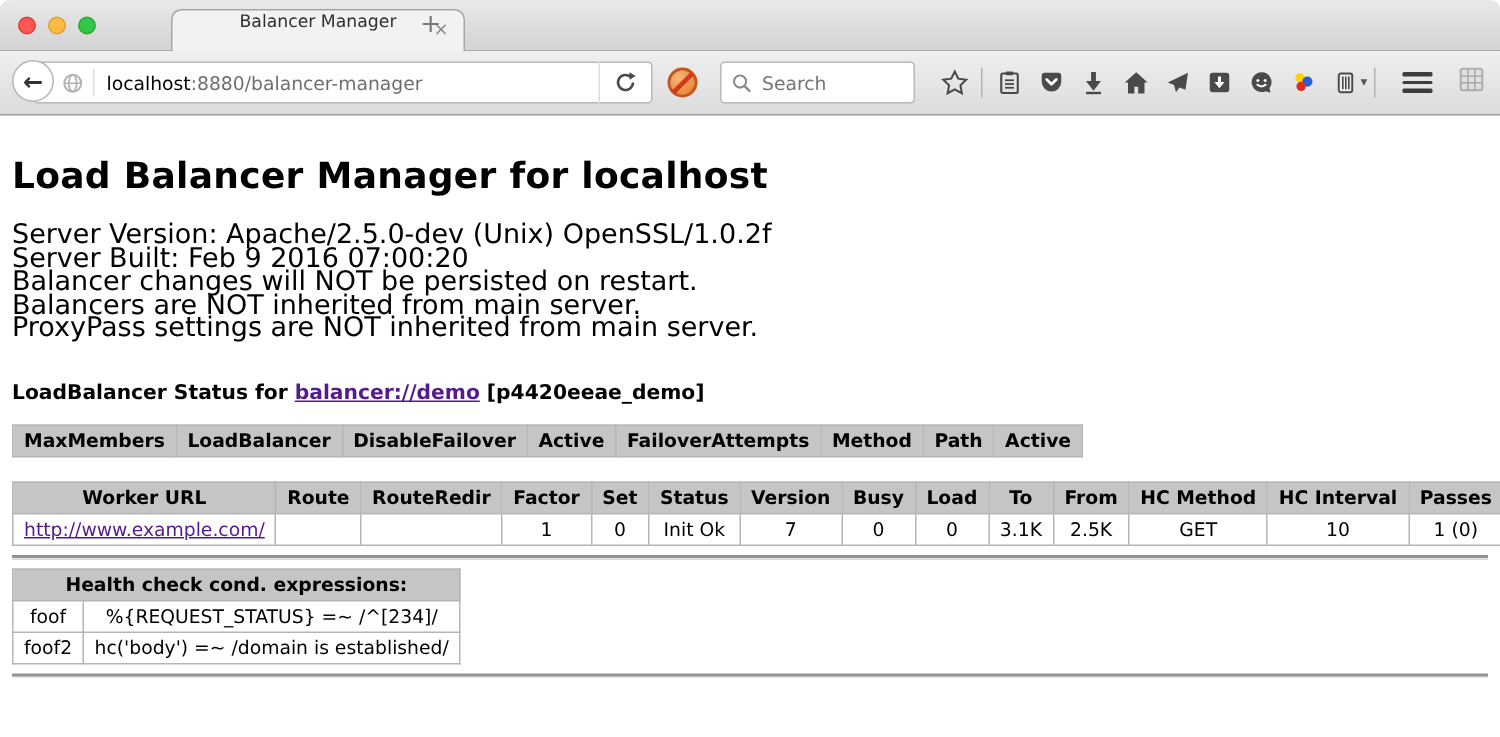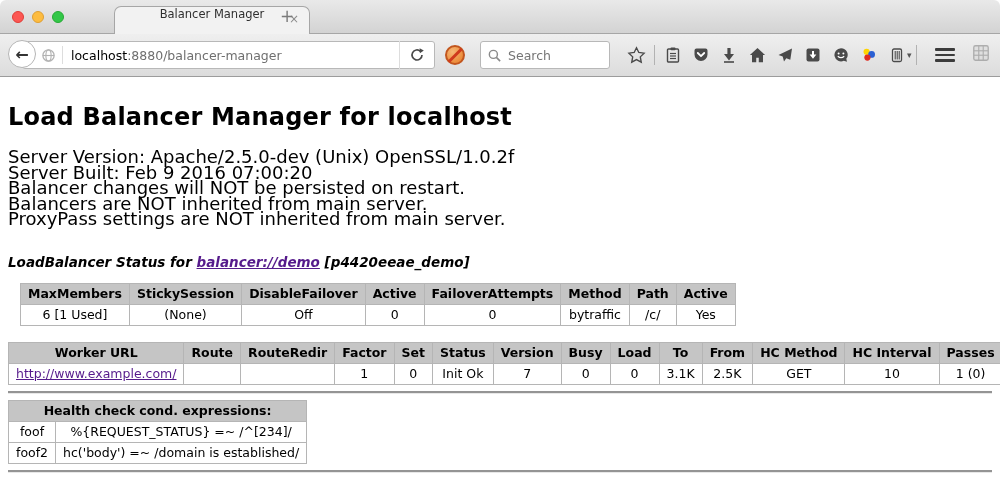--- a/index.html
+++ b/index.html
@@ -48,28 +48,28 @@
   .vsep{width:1px;height:20px;background:#b2b2b2;margin:0 4px;flex:0 0 auto;}
   .caret{font-size:9px;color:#555;margin-left:-4px;}
   .hamburger{margin-left:14px;display:flex;flex-direction:column;gap:3px;width:20px;}
   .hamburger span{display:block;height:2.5px;background:#3c3c3c;border-radius:1px;}
   .grid-icon{margin-left:16px;margin-right:8px;opacity:.65;}
 
   
   .content{padding:0 8px;color:#000;}
   h1{font-size:24px;margin:26px 0 18px 0;letter-spacing:.2px;}
   .info{font-size:18px;line-height:15.6px;}
-  .status-heading{font-size:13.5px;font-weight:bold;margin:27px 0 13px 0;font-style:italic;}
+  .status-heading{font-size:13.5px;font-weight:bold;margin:27px 0 13px 0;}
   .status-heading a{color:#551a8b;}
 
   table{border-collapse:collapse;font-size:12.5px;margin:0;background:#fff;}
   th,td{border:1px solid #b5b5b5;padding:1px 7px;text-align:center;height:18px;white-space:nowrap;}
   th{background:#c5c5c5;font-weight:bold;}
   table{border:1px solid #7f7f7f;}
-  .tbl-balancer{margin-bottom:16px;margin-left:12px;}
+  .tbl-balancer{margin-bottom:16px;}
   .worker-url-cell{text-align:left;margin-left:21px;}
   .worker-url-cell a{color:#551a8b;}
   .tbl-health td.expr{text-align:center;}
   .tbl-health{margin-top:6px;}
   .sep-hr{border:none;height:2px;background:#949494;border-bottom:1px solid #e8e8e8;margin:6px 0;}
   .empty-cell{min-width:24px;}
 </style>
 </head>
 <body>
 
@@ -217,37 +217,27 @@
     <div class="info">ProxyPass settings are NOT inherited from main server.</div>
 
     <div class="status-heading">
       <span>LoadBalancer Status for </span><a href="#">balancer://demo</a><span> [p4420eeae_demo]</span>
     </div>
 
     <table class="tbl-balancer">
       <tbody>
           <tr>
         <th>MaxMembers</th>
-        <th>StickySession</th>
+        <th>LoadBalancer</th>
         <th>DisableFailover</th>
         <th>Active</th>
         <th>FailoverAttempts</th>
         <th>Method</th>
         <th>Path</th>
         <th>Active</th>
-      </tr>
-      <tr>
-        <td>6 [1 Used]</td>
-        <td>(None)</td>
-        <td>Off</td>
-        <td>0</td>
-        <td>0</td>
-        <td>bytraffic</td>
-        <td>/c/</td>
-        <td>Yes</td>
       </tr>
     </tbody>
       </table>
 
     <table class="tbl-worker">
       <tbody>
           <tr>
         <th style="min-width:155px">Worker URL</th>
         <th style="min-width:28px">Route</th>
         <th>RouteRedir</th>

